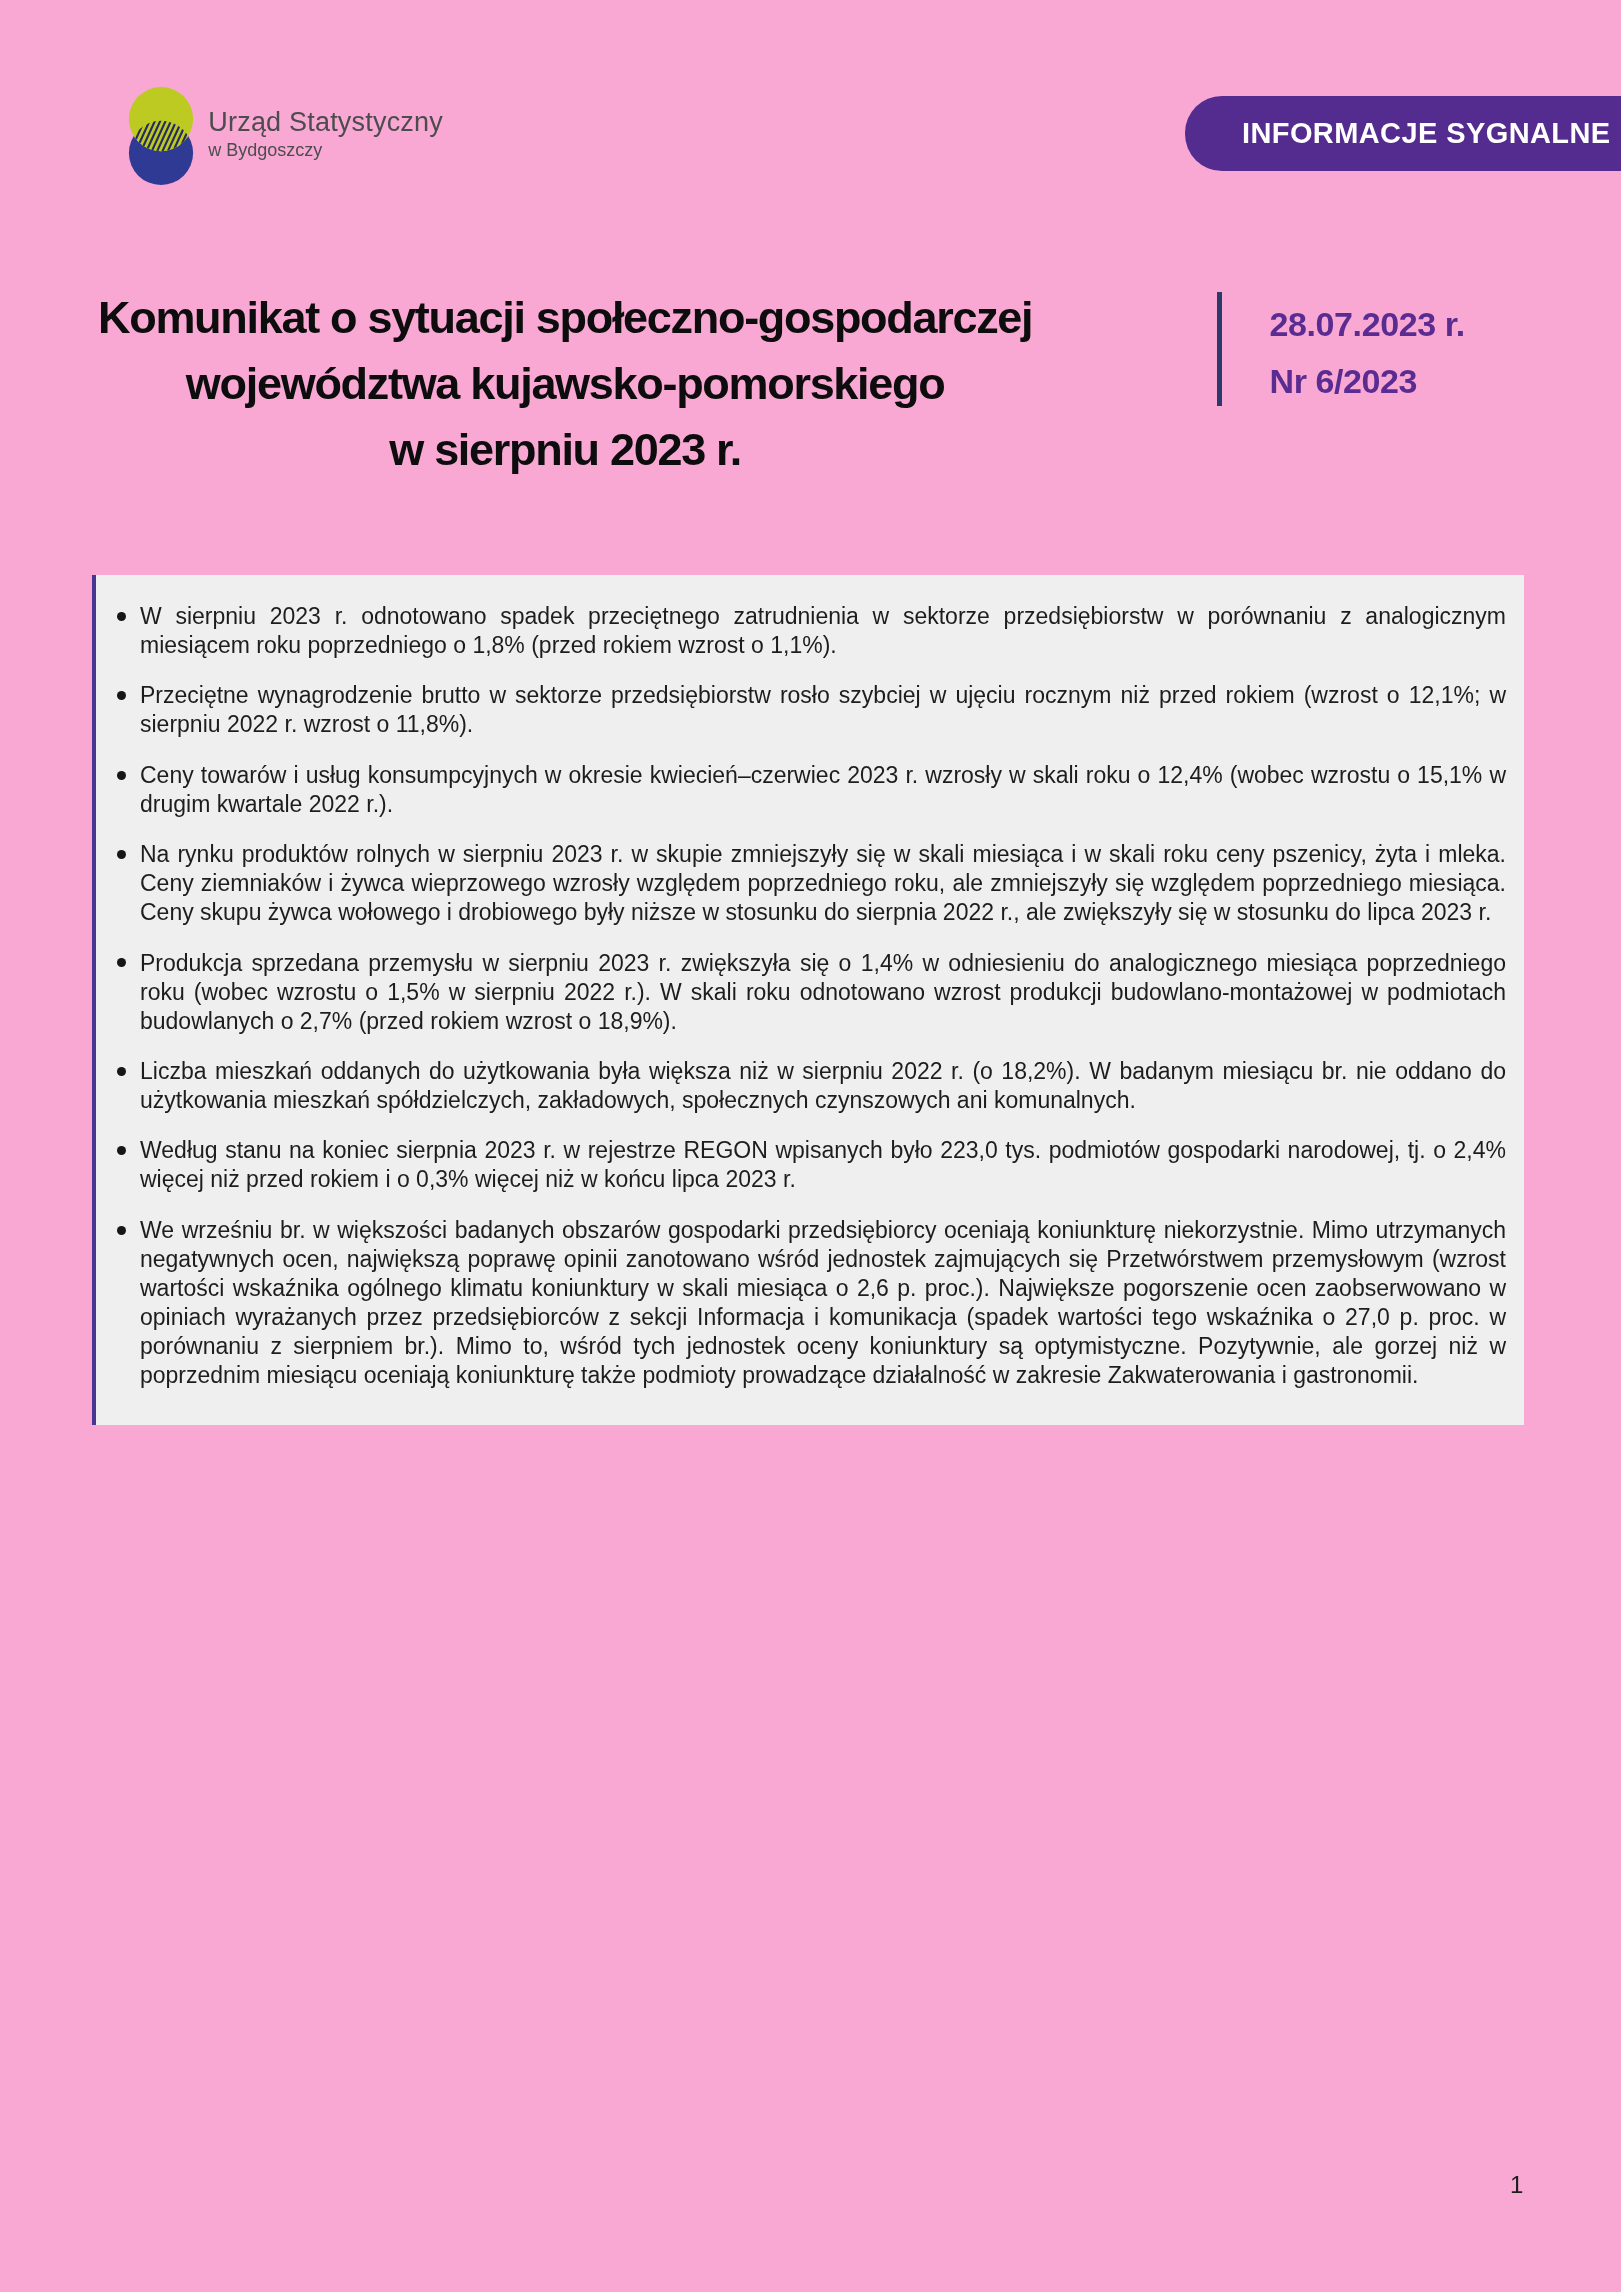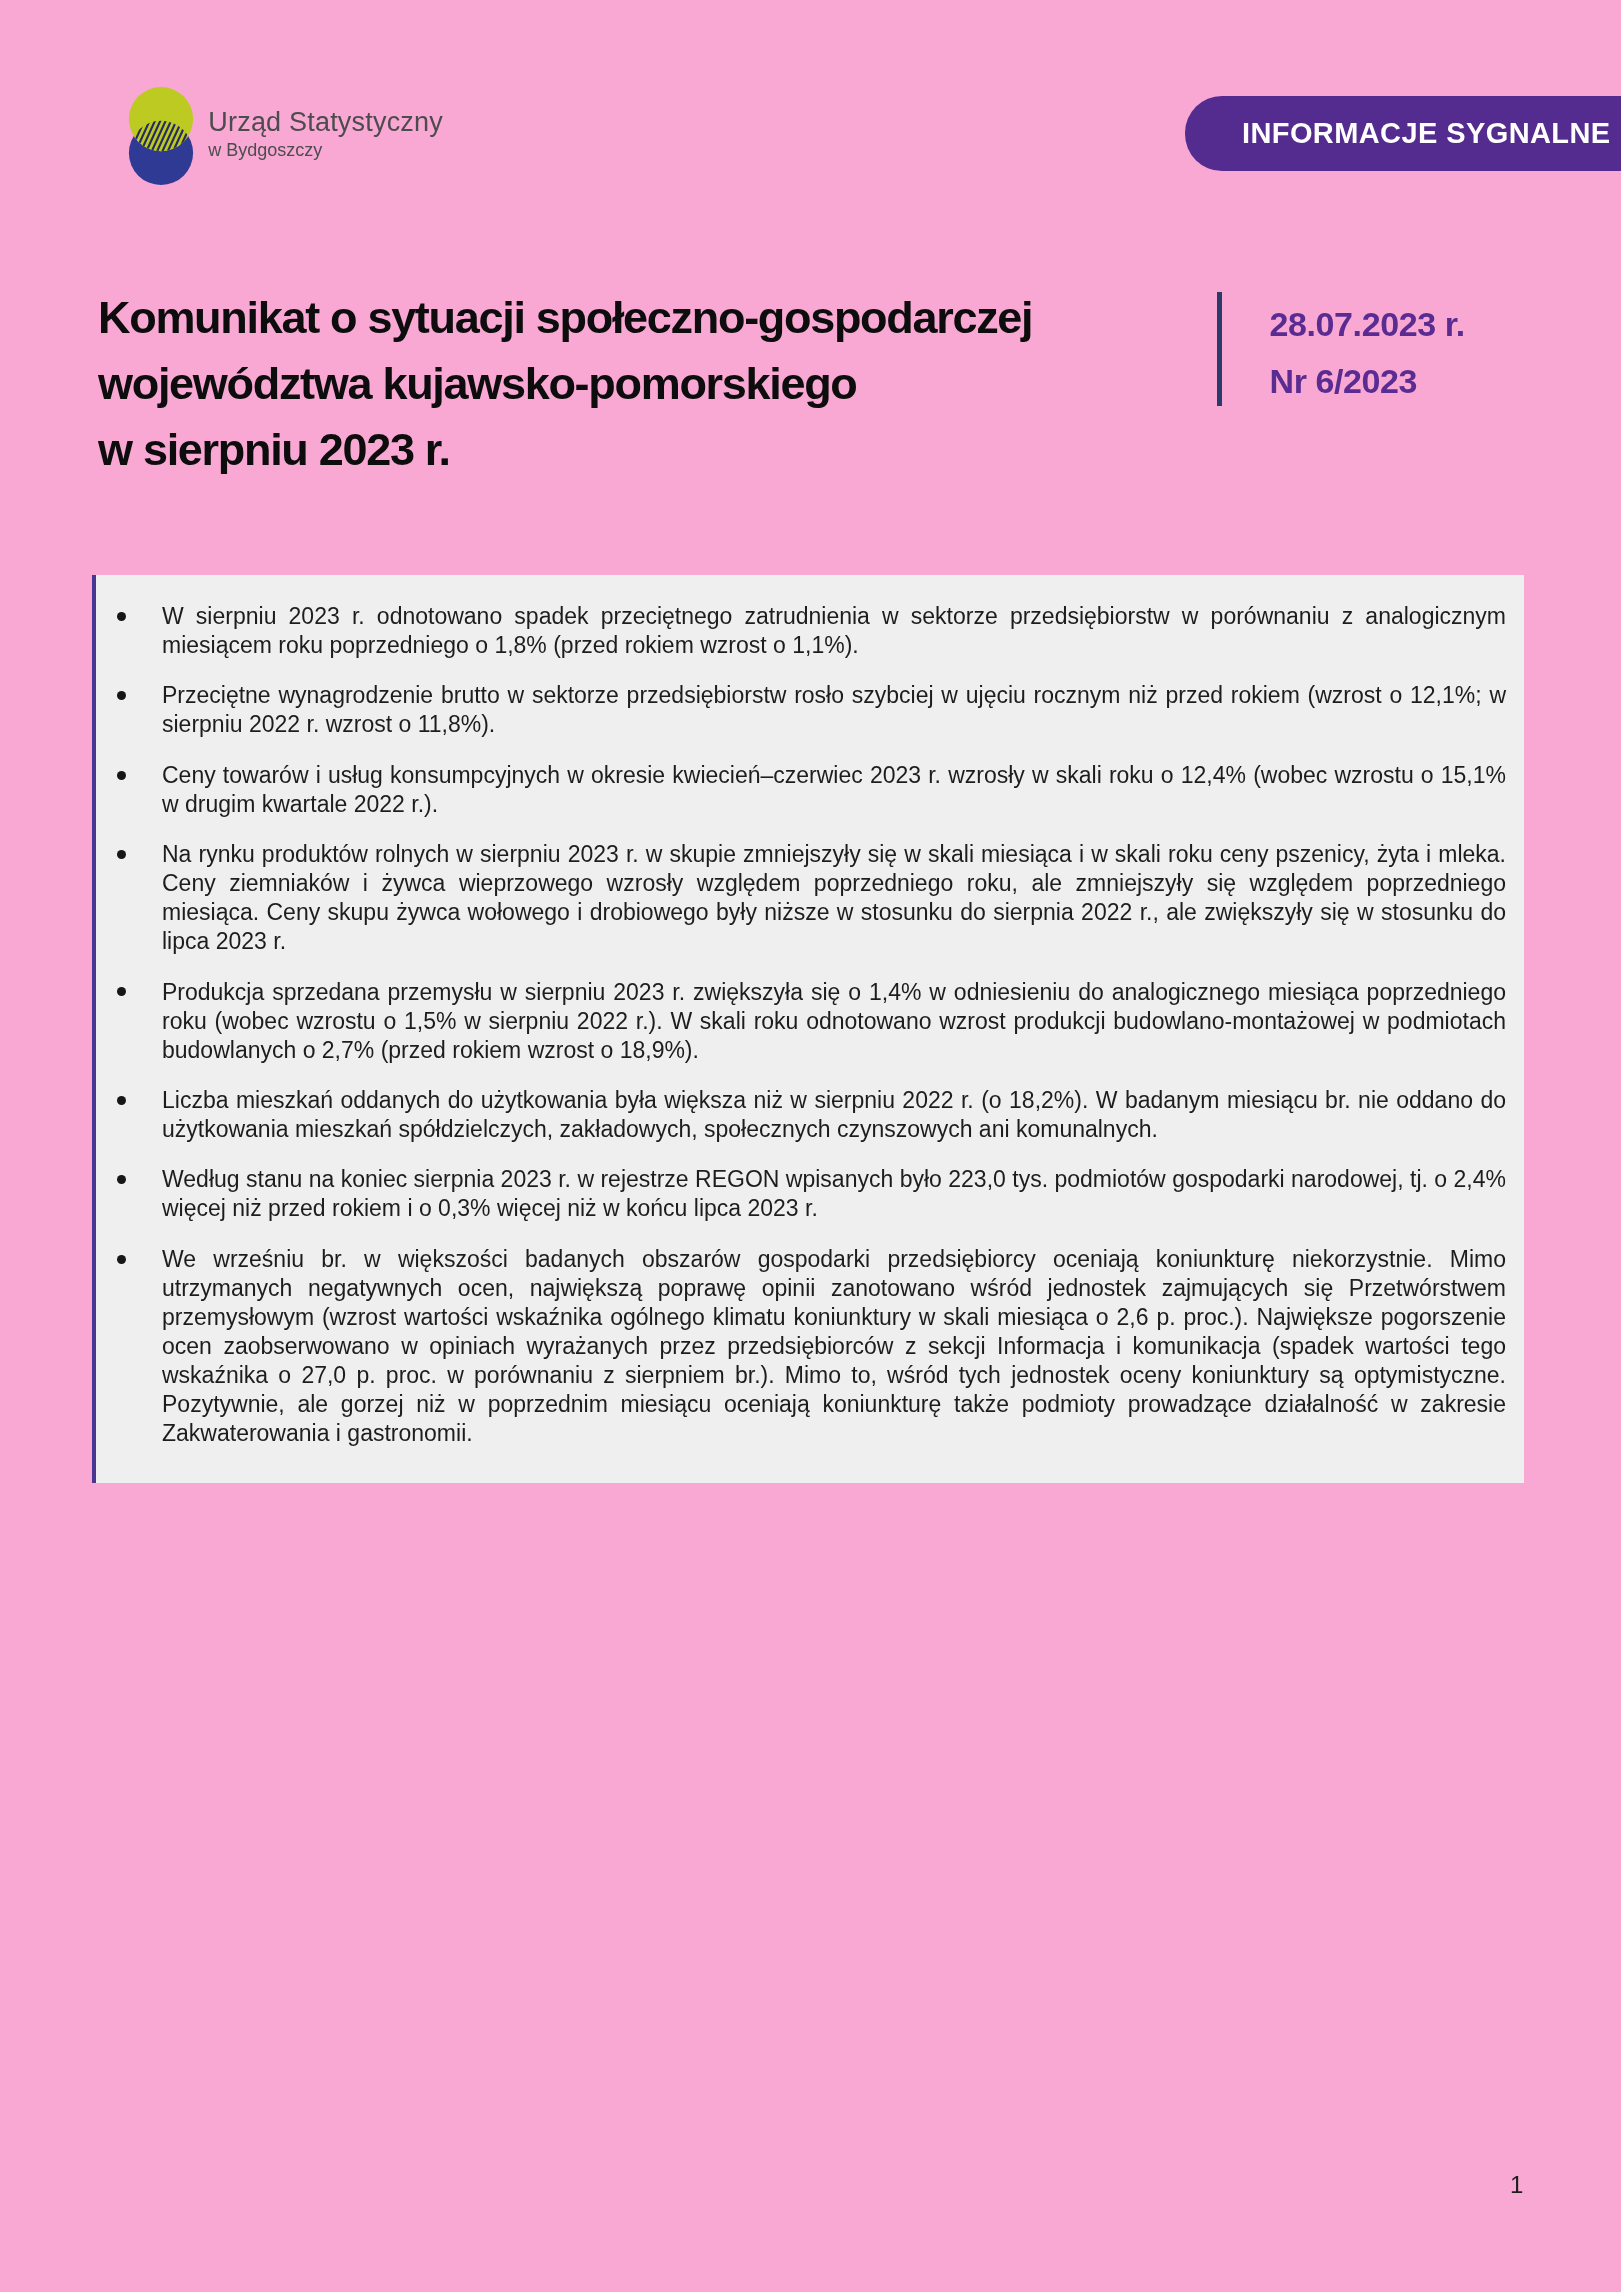--- a/index.html
+++ b/index.html
@@ -31,20 +31,21 @@
     color: #ffffff; font-size: 29px; font-weight: 700;
     letter-spacing: 0.4px; padding-left: 57px;
   }
 
   
   .title {
     position: absolute; left: 98px; top: 285px; margin: 0;
     color: #0d0d0d; font-size: 45px; font-weight: 700;
     line-height: 66px; letter-spacing: -1.3px;
     font-stretch: condensed;
+    text-align: center;
   }
   .title-line { display: block; }
 
   
   .issue { position: absolute; left: 1217px; top: 292px; display: flex; }
   .issue-divider { width: 4.5px; height: 114px; background: #2b3a69; }
   .issue-text { padding-left: 48px; padding-top: 3.6px; }
   .issue-text div {
     color: #5a2c91; font-size: 34px; font-weight: 700; line-height: 57px;
     letter-spacing: -0.4px; white-space: nowrap;
@@ -55,21 +56,21 @@
     position: absolute; left: 92px; top: 575px; width: 1432px;
     box-sizing: border-box;
     background: #efefef;
     border-left: 4.5px solid #4a3590;
     padding: 27px 18px 14.3px 0;
   }
   .summary-box ul { margin: 0; padding: 0; list-style: none; }
   .summary-box li {
     position: relative;
     margin: 0 0 21.4px 0;
-    padding-left: 66px;
+    padding-left: 44px;
     color: #1d1d1d;
     font-size: 23px;
     line-height: 29px;
     text-align: justify;
   }
   .summary-box li::before {
     content: "";
     position: absolute; left: 21.4px; top: 9.8px;
     width: 9px; height: 9px; border-radius: 50%;
     background: #161616;

